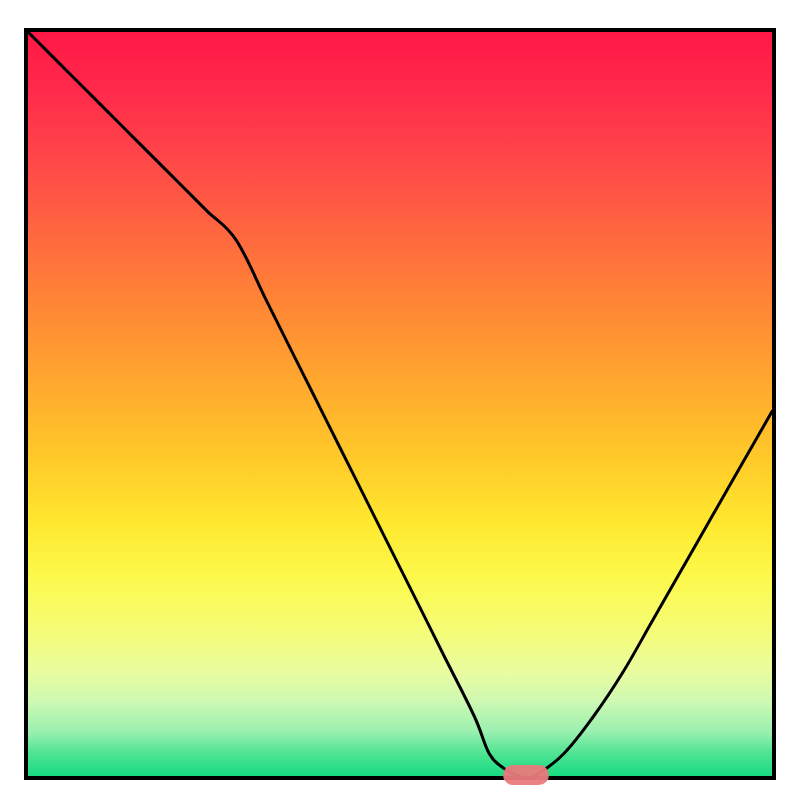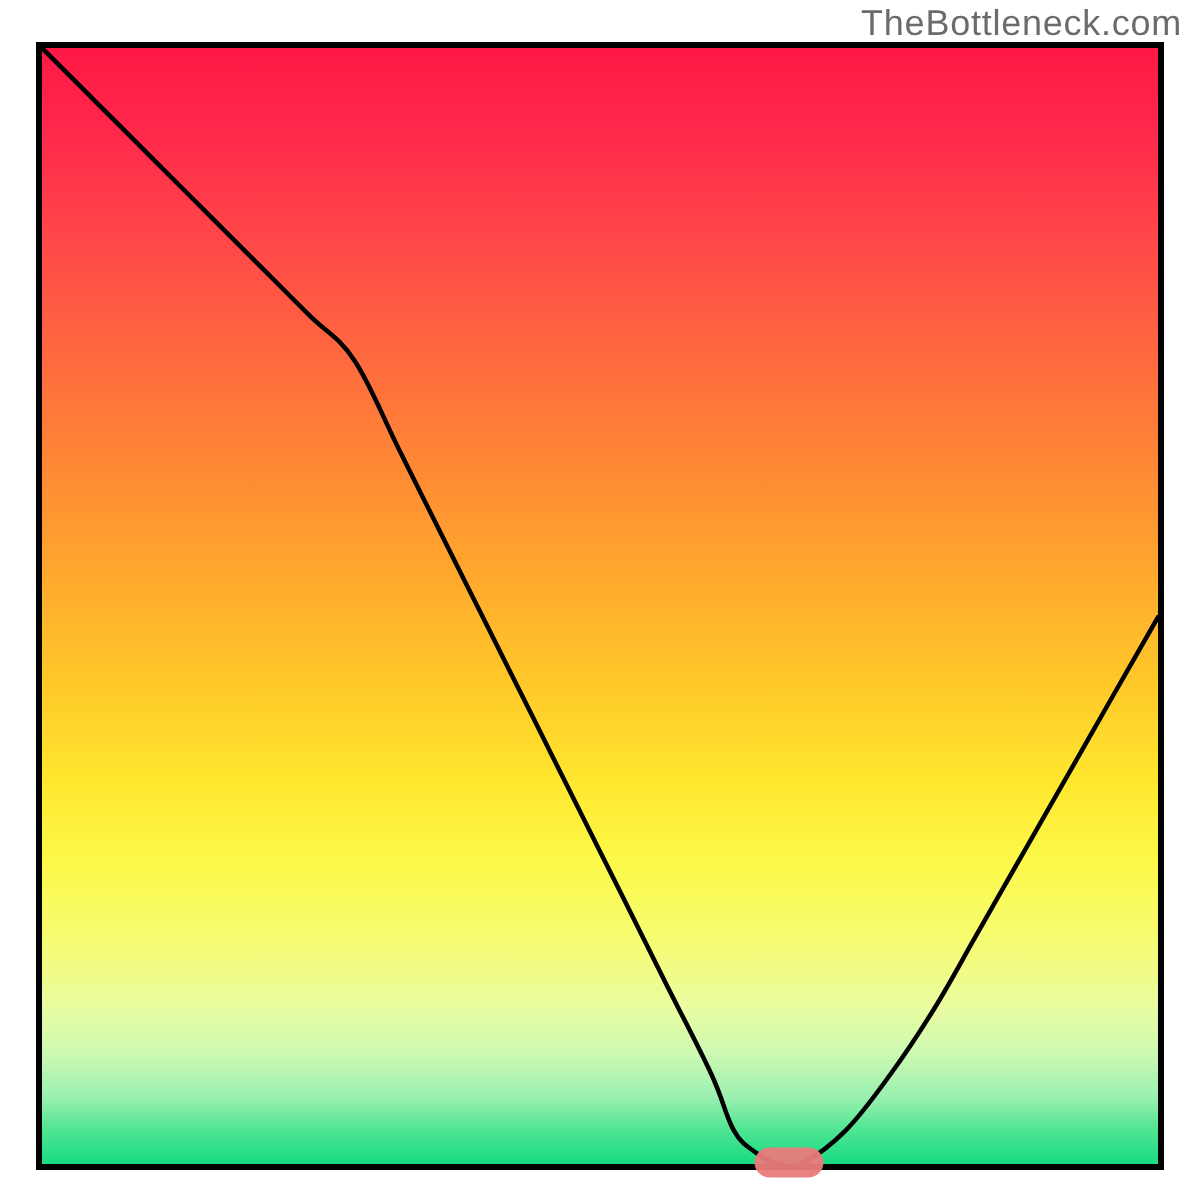--- a/index.html
+++ b/index.html
@@ -67,21 +67,20 @@
     border-radius: 10px;
     background: #e97a7c;
     transform: translate(-50%, -50%);
     opacity: 0.95;
   }
 </style>
 </head>
 <body>
 
 <div class="wrap">
-  <div class="watermark">TheBottleneck.com</div>
 
   <div class="frame">
     <div class="gradient"></div>
 
     <svg class="curve-layer" viewBox="0 0 744 744" preserveAspectRatio="none">
       <path fill="none" stroke="#000000" stroke-width="3" stroke-linejoin="round" stroke-linecap="round" d="M 0.0 0.0 C 6.7 6.7, 23.8 23.8, 37.2 37.2 C 50.6 50.6, 61.0 61.0, 74.4 74.4 C 87.8 87.8, 98.2 98.2, 111.6 111.6 C 125.0 125.0, 136.7 136.7, 148.8 148.8 C 160.9 160.9, 167.8 167.8, 178.6 178.6 C 189.3 189.3, 197.6 192.2, 208.3 208.3 C 219.0 224.4, 227.4 246.4, 238.1 267.8 C 248.8 289.3, 257.1 305.9, 267.8 327.4 C 278.6 348.8, 286.9 365.5, 297.6 386.9 C 308.3 408.3, 316.6 425.0, 327.4 446.4 C 338.1 467.8, 346.4 484.5, 357.1 505.9 C 367.8 527.3, 376.2 544.0, 386.9 565.4 C 397.6 586.9, 405.9 603.5, 416.6 625.0 C 427.4 646.4, 438.4 667.1, 446.4 684.5 C 454.4 701.9, 455.9 712.3, 461.3 721.7 C 466.6 731.1, 470.8 732.5, 476.2 736.6 C 481.5 740.6, 485.7 742.7, 491.0 744.0 C 496.4 745.3, 497.9 748.0, 505.9 744.0 C 514.0 740.0, 525.0 732.4, 535.7 721.7 C 546.4 711.0, 554.7 699.2, 565.4 684.5 C 576.2 669.7, 584.5 657.2, 595.2 639.8 C 605.9 622.4, 614.2 606.5, 625.0 587.8 C 635.7 569.0, 644.0 554.4, 654.7 535.7 C 665.4 516.9, 673.8 502.3, 684.5 483.6 C 695.2 464.9, 703.5 450.3, 714.2 431.5 C 725.0 412.8, 738.6 388.8, 744.0 379.4"></path>
     </svg>
 
     <div class="marker" style="left: 498.48px; top: 743px; background: rgb(233, 122, 124);"></div>
   </div>

